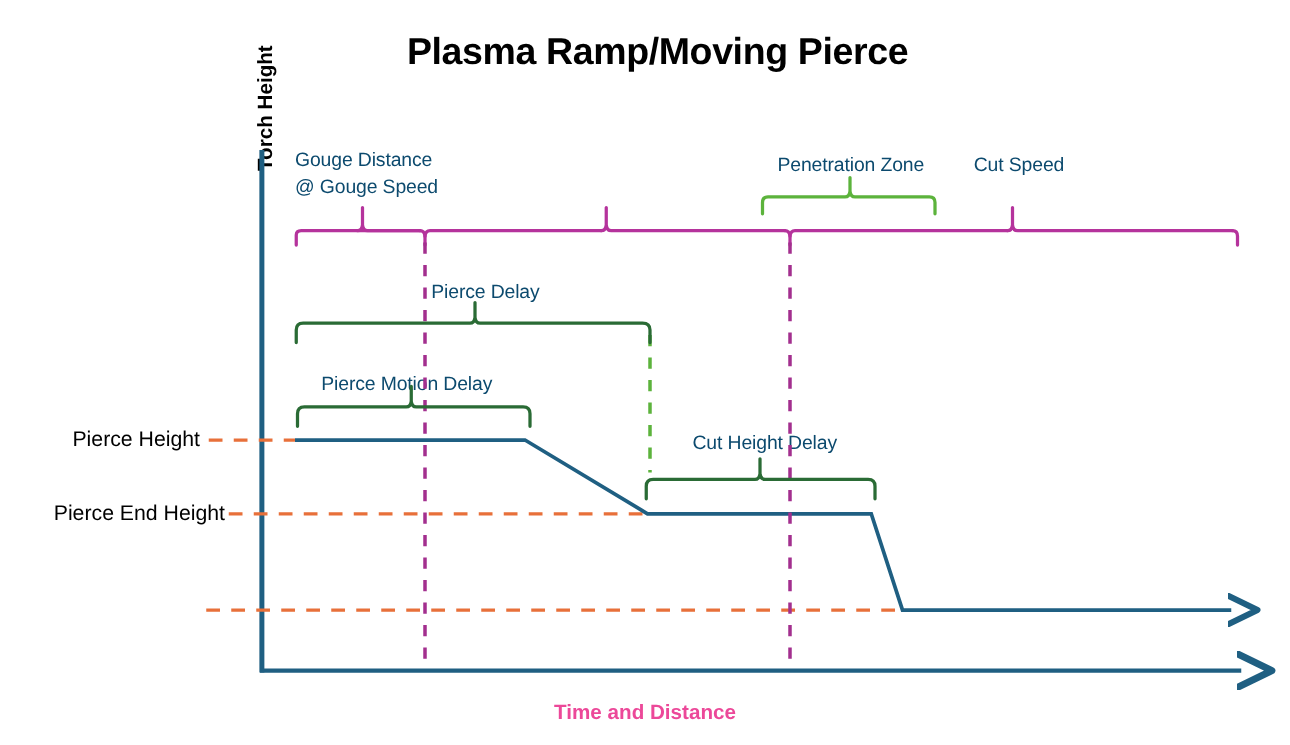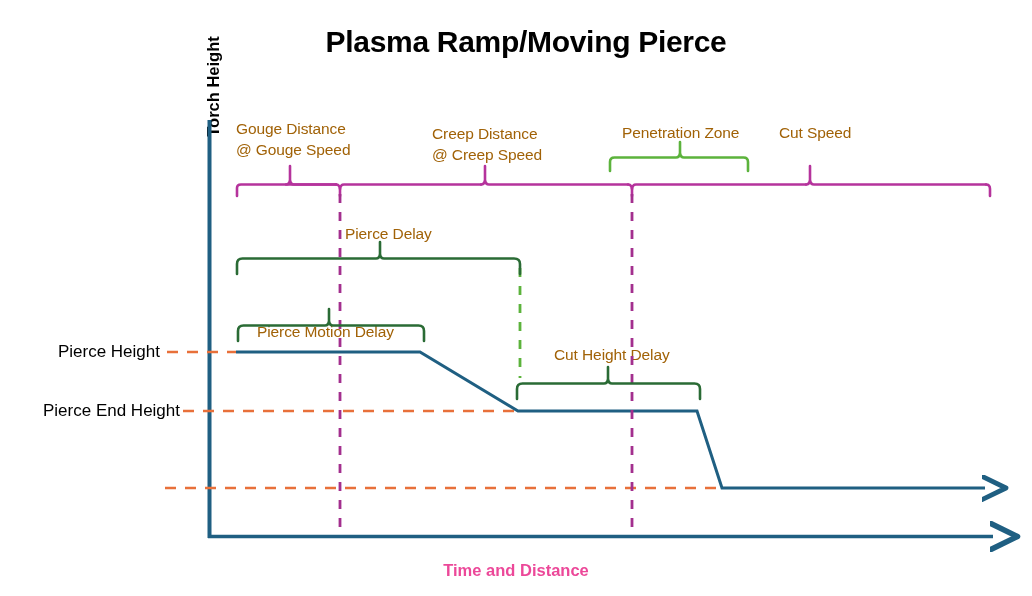--- a/index.html
+++ b/index.html
@@ -19,21 +19,21 @@
   }
   #diagram-svg {
     position: absolute;
     left: 0;
     top: 0;
     width: 1032px;
     height: 596px;
   }
   .lbl {
     position: absolute;
-    color: #a16207;
+    color: #0c4a6e;
     font-size: 15.5px;
     line-height: 20px;
     white-space: pre;
     letter-spacing: -0.1px;
   }
   .lbl-two-line {
     line-height: 20.5px;
     white-space: pre-line;
   }
   #chart-title {
@@ -85,27 +85,25 @@
   <div id="chart-title">Plasma Ramp/Moving Pierce</div>
 
   <div id="y-axis-title">Torch Height</div>
   <div id="x-axis-title">Time and Distance</div>
 
   <div class="y-tick-label" style="left:0px; top:342px; width:160px;">Pierce Height</div>
   <div class="y-tick-label" style="left:0px; top:401px; width:180px;">Pierce End Height</div>
 
   <div class="lbl lbl-two-line" style="left:236px; top:119px;">Gouge Distance
 @ Gouge Speed</div>
-  <div class="lbl lbl-two-line" style="left:432px; top:124px;">Creep Distance
-@ Creep Speed</div>
   <div class="lbl" style="left:622px; top:123px;">Penetration Zone</div>
   <div class="lbl" style="left:779px; top:123px;">Cut Speed</div>
 
   <div class="lbl" style="left:345px; top:224px;">Pierce Delay</div>
-  <div class="lbl" style="left:257px; top:298px;margin-top:24px;">Pierce Motion Delay</div>
+  <div class="lbl" style="left:257px; top:298px;">Pierce Motion Delay</div>
   <div class="lbl" style="left:554px; top:345px;">Cut Height Delay</div>
 
   <svg id="diagram-svg" viewBox="0 0 1032 596">
     <defs>
       <marker id="arrow-blue" markerWidth="9" markerHeight="9" refX="1" refY="4.5" orient="auto" markerUnits="strokeWidth">
         <path d="M0,0.6 L8,4.5 L0,8.4" fill="none" stroke="#1f5f82" stroke-width="1.6" stroke-linecap="round" stroke-linejoin="round"></path>
       </marker>
     </defs>
 
     <g>

